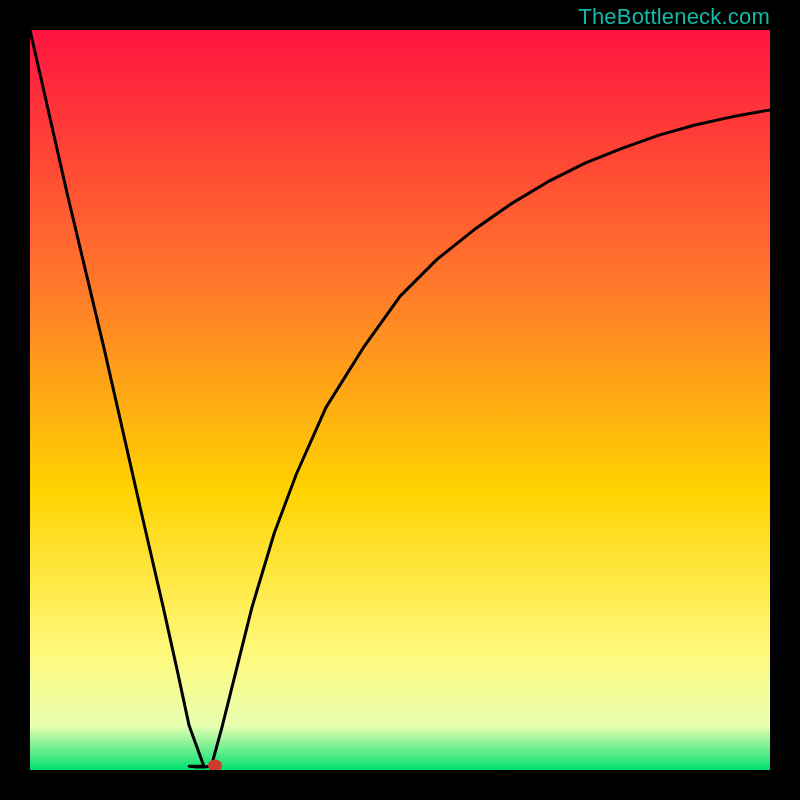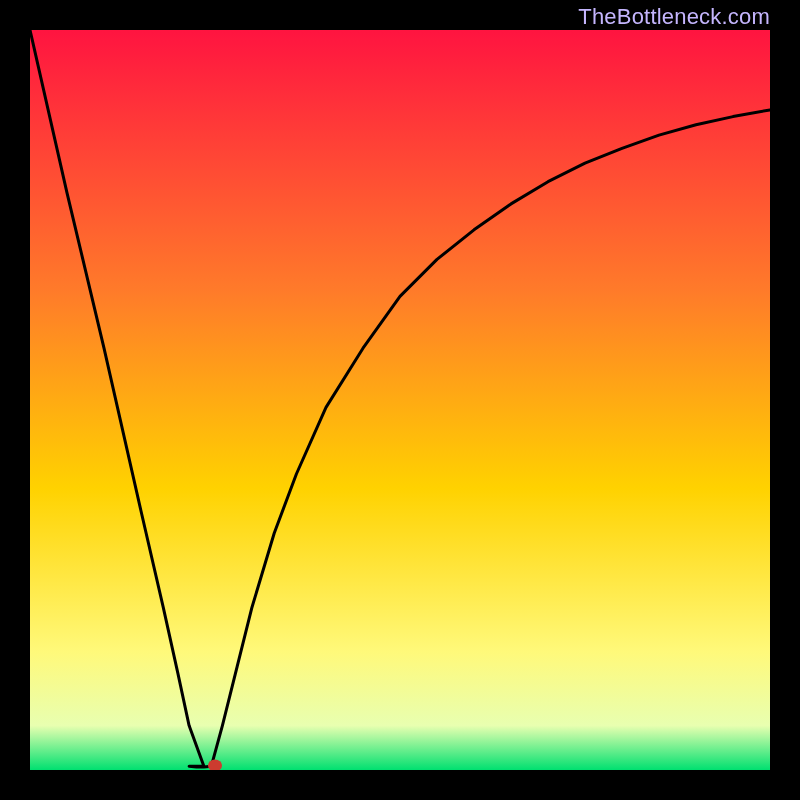--- a/index.html
+++ b/index.html
@@ -24,21 +24,21 @@
     left: 0;
     top: 0;
     width: 740px;
     height: 740px;
     display: block;
   }
   .watermark {
     position: absolute;
     top: 4px;
     right: 30px;
-    color: #c4b5fd;
+    color: #14b8a6;
     font-size: 22px;
     font-weight: 500;
     letter-spacing: 0.2px;
     pointer-events: none;
   }
 </style>
 </head>
 <body>
 
 <div class="frame">

